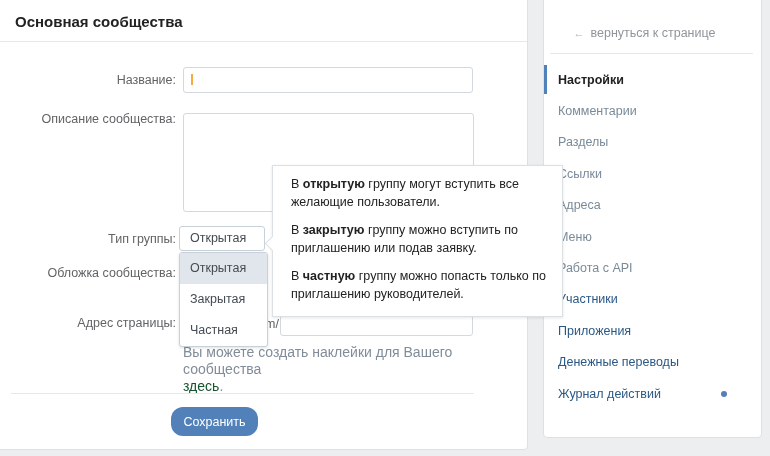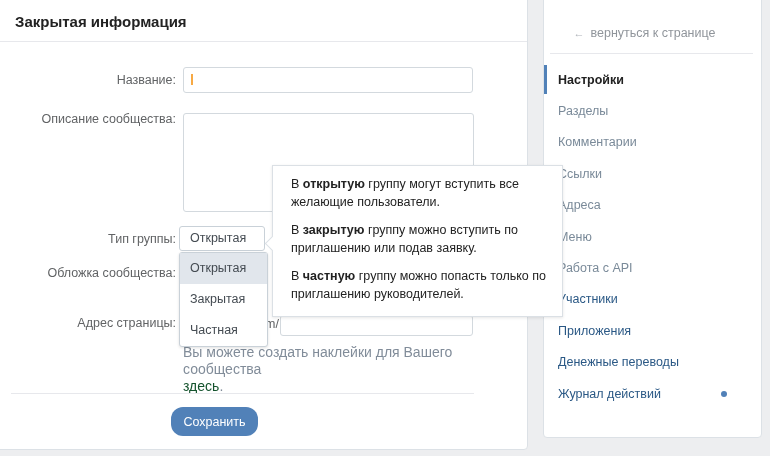--- a/index.html
+++ b/index.html
@@ -60,21 +60,21 @@
   .nav-item.active{font-weight:bold;color:#222;}
   .nav-item.active::before{content:"";position:absolute;left:0;top:1px;bottom:1px;width:3px;background:#5181b8;}
   .nav-item.muted{color:#7a8a99;}
   .nav-item.link{color:#2a5885;}
   .nav-dot{position:absolute;right:34px;top:50%;margin-top:-3px;width:6px;height:6px;border-radius:50%;background:#5181b8;}
 </style>
 </head>
 <body>
 
 <div class="panel main-panel">
-  <div class="panel-title">Закрытая информация</div>
+  <div class="panel-title">Основная сообщества</div>
   <div class="panel-divider"></div>
 
   <div class="form-label lbl-name">Название:</div>
   <input class="text-input input-name" type="text" style="">
   <div class="cursor-mark"></div>
 
   <div class="form-label lbl-desc">Описание сообщества:</div>
   <textarea class="text-input textarea-desc" style=""></textarea>
 
   <div class="form-label lbl-type">Тип группы:</div>
@@ -111,24 +111,24 @@
   <div class="back-row">
     <span class="back-arrow">←</span><span>вернуться к странице</span>
   </div>
   <div class="side-divider"></div>
 
   <div class="nav">
     <div class="nav-item active">
         <span>Настройки</span>
       </div>
     <div class="nav-item muted">
-        <span>Разделы</span>
+        <span>Комментарии</span>
       </div>
     <div class="nav-item muted">
-        <span>Комментарии</span>
+        <span>Разделы</span>
       </div>
     <div class="nav-item muted">
         <span>Ссылки</span>
       </div>
     <div class="nav-item muted">
         <span>Адреса</span>
       </div>
     <div class="nav-item muted">
         <span>Меню</span>
       </div>

